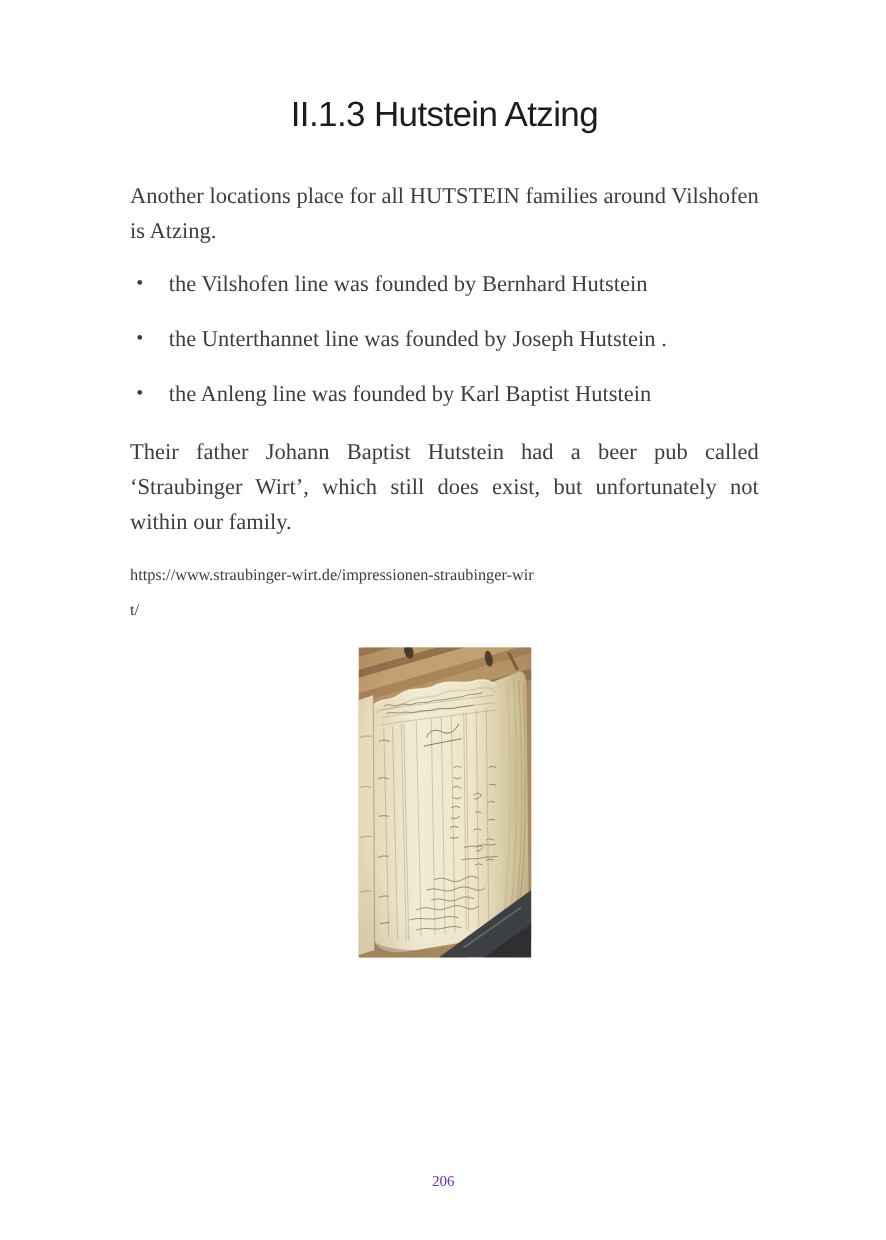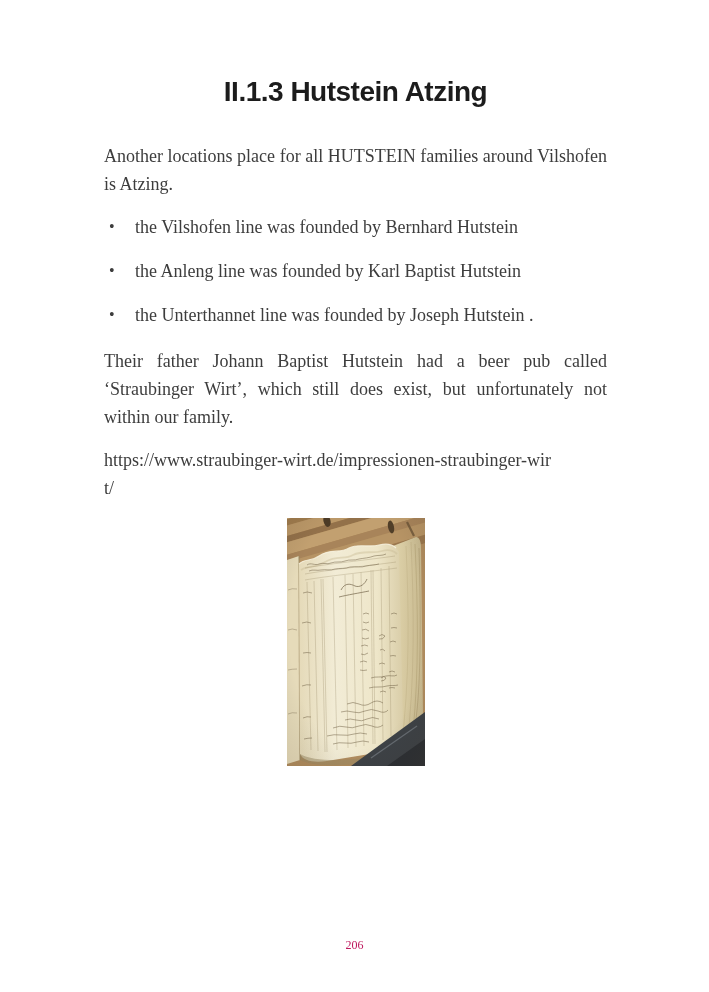--- a/index.html
+++ b/index.html
@@ -13,21 +13,21 @@
     font-family: "Liberation Serif", serif;
     color: #3d3d3d;
   }
   .content {
     padding: 0 102px 0 104px;
   }
   h1.title {
     margin: 74px 0 32px 0;
     text-align: center;
     font-family: "Liberation Sans", sans-serif;
-    font-weight: 700;
+    font-weight: 400;
     font-size: 28px;
     line-height: 36px;
     letter-spacing: -0.5px;
     color: #1c1c1c;
   }
   p.body {
     margin: 0 0 15px 0;
     font-size: 18px;
     line-height: 28px;
     text-align: justify;
@@ -50,21 +50,21 @@
     position: absolute;
     left: 5px;
     top: 0;
     font-size: 16px;
     line-height: 28px;
     color: #3d3d3d;
   }
   .bullet-glyph::before { content: "\2022"; }
   p.url-block {
     margin: 0 0 16px 0;
-    font-size: 18px;
+    font-size: 13px;
     line-height: 28px;
   }
   .url-line { display: block; }
   figure.ledger {
     margin: 16px auto 0 auto;
     width: 138px;
     height: 248px;
     padding: 0;
   }
   figure.ledger svg { display: block; }
@@ -74,46 +74,46 @@
     line-height: 28px;
     text-align: left;
   }
   .page-number {
     position: absolute;
     left: 0;
     right: 0;
     top: 938px;
     text-align: center;
     font-size: 12px;
-    color: #be185d;
+    color: #6d28d9;
   }
 </style>
 </head>
 <body>
 
 <div class="page">
   <div class="content">
 
     <h1 class="title">II.1.3 Hutstein Atzing</h1>
 
     <p class="body">Another locations place for all HUTSTEIN families around Vilshofen is Atzing.</p>
 
 
     <ul class="bullets">
       <li>
         <span class="bullet-glyph"></span>
         <span>the Vilshofen line was founded by Bernhard Hutstein</span>
       </li>
       <li>
         <span class="bullet-glyph"></span>
-        <span>the Anleng line was founded by Karl Baptist Hutstein</span>
+        <span>the Unterthannet line was founded by Joseph Hutstein .</span>
       </li>
       <li>
         <span class="bullet-glyph"></span>
-        <span>the Unterthannet line was founded by Joseph Hutstein .</span>
+        <span>the Anleng line was founded by Karl Baptist Hutstein</span>
       </li>
     </ul>
 
     <p class="body">Their father Johann Baptist Hutstein had a beer pub called ‘Straubinger Wirt’, which still does exist, but unfortunately not within our family.</p>
 
     <p class="url-block">
       <span class="url-line">https://www.straubinger-wirt.de/impressionen-straubinger-wir</span>
       <span class="url-line">t/</span>
     </p>
 

